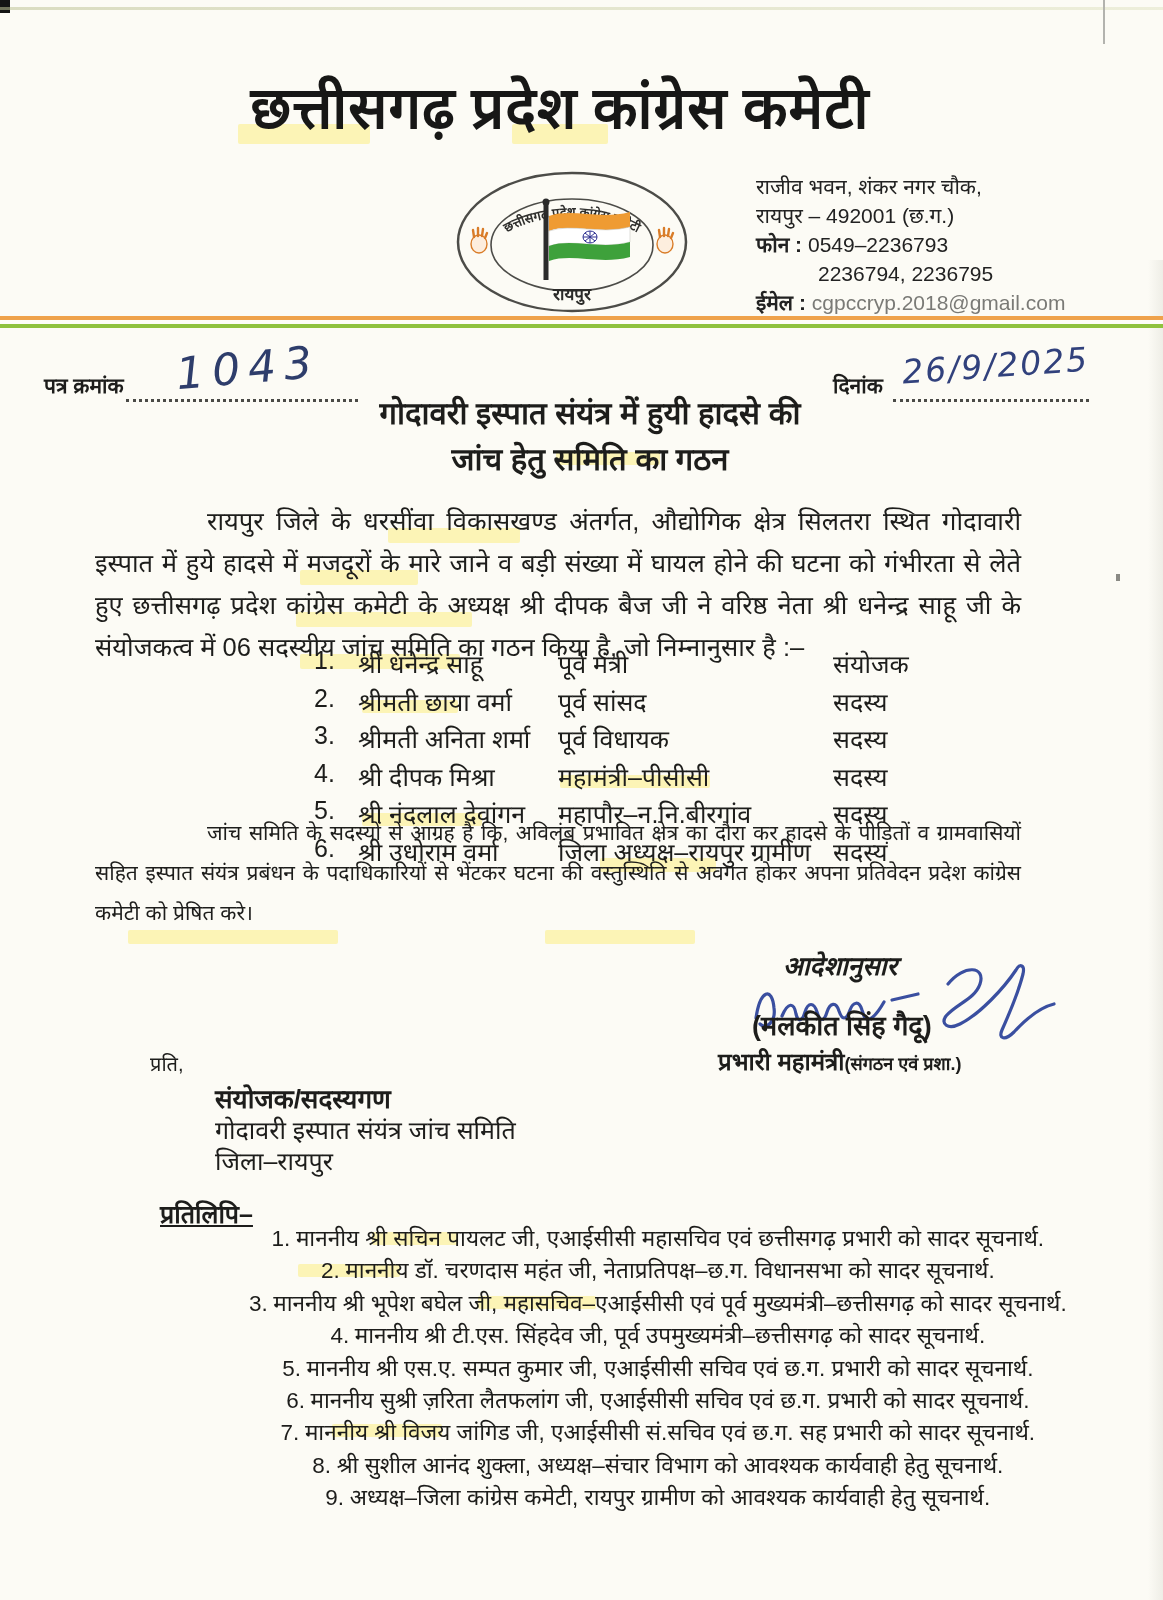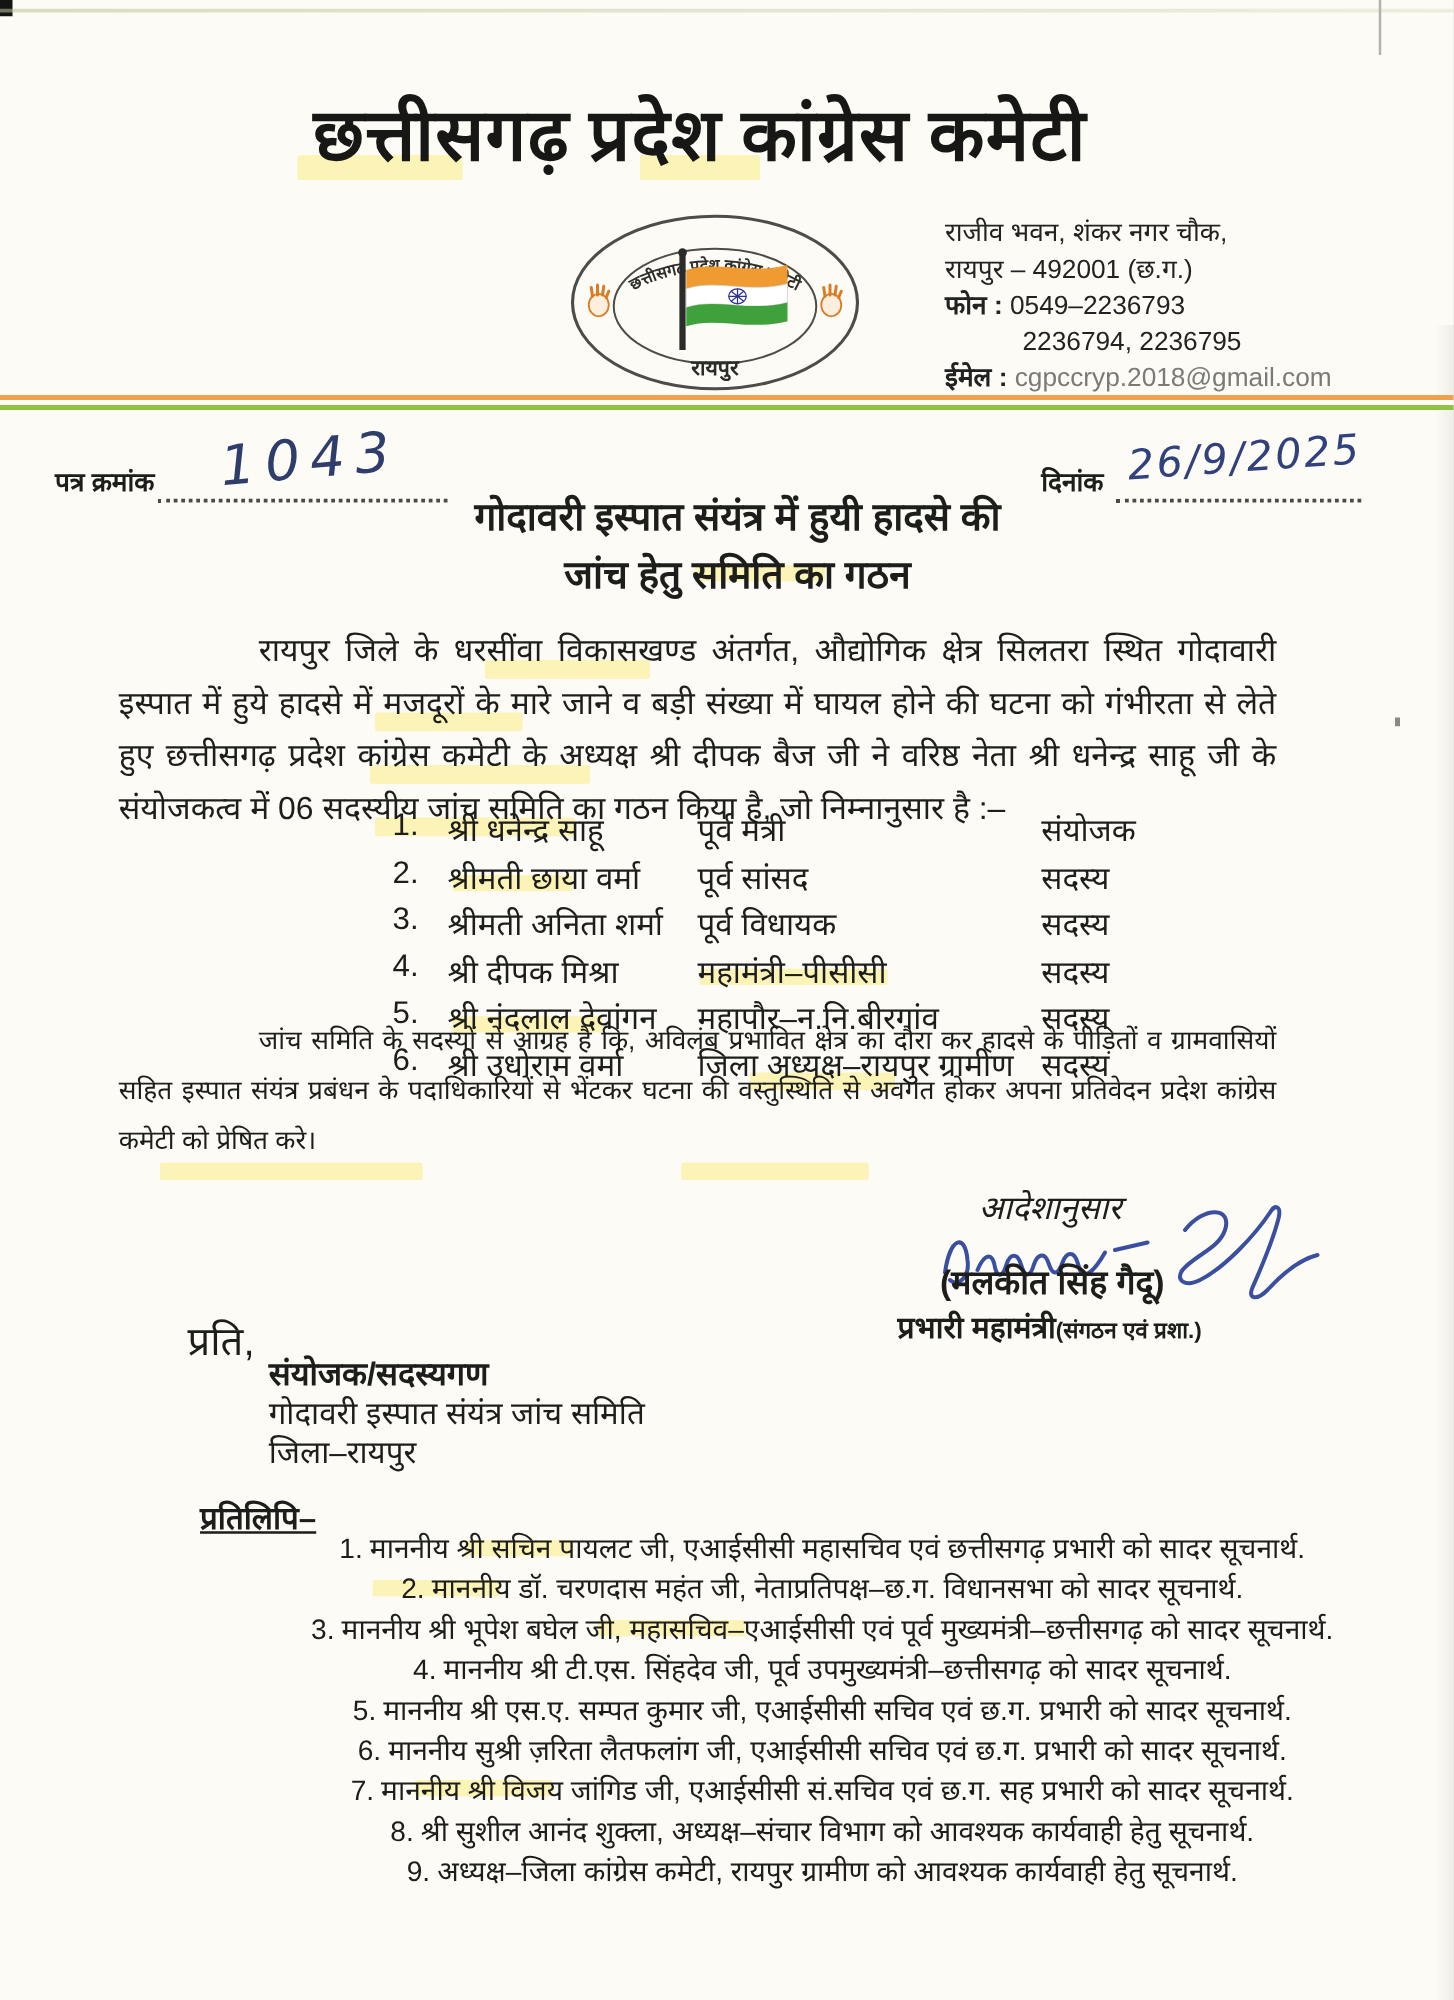--- a/index.html
+++ b/index.html
@@ -64,28 +64,28 @@
   
   .members { left:0; top:646px; width:1163px; }
   .mrow { position:relative; height:37.6px; font-size:25px; }
   .mrow span { position:absolute; white-space:nowrap; }
   .mnum  { left:314px; }
   .mname { left:358px; }
   .mpost { left:558px; }
   .mrole { left:833px; }
 
   
-  .by-order { left:783px; top:947px; font-size:26px; font-style:italic; font-family:"Liberation Serif", serif; }
+  .by-order { left:783px; top:947px; font-size:26px; font-style:italic; font-family:"Liberation Serif", serif;font-weight:bold; }
   .sig-svg  { left:742px; top:958px; }
   .sig-name { left:752px; top:1006px; font-size:27px; font-weight:bold; white-space:nowrap; }
   .sig-desig{ left:718px; top:1044px; font-size:24px; font-weight:bold; white-space:nowrap; }
   .sig-desig .suffix { font-size:18px; font-weight:bold; }
 
   
-  .to-label { left:150px; top:1050px; font-size:32px; }
+  .to-label { left:150px; top:1050px; font-size:20px; }
   .to1 { left:215px; top:1080px; font-size:26px; font-weight:bold; white-space:nowrap; }
   .to2 { left:215px; top:1112px; font-size:25px; white-space:nowrap; }
   .to3 { left:215px; top:1143px; font-size:25px; white-space:nowrap; }
 
   
   .cc-head { left:160px; top:1196px; font-size:25px; font-weight:bold; text-decoration:underline; }
   .cc-list { left:175px; top:1222px; width:960px; }
   .cc-item { position:relative; height:32.4px; font-size:22.5px; white-space:nowrap;text-align:center; }
   .cc-num { display:inline-block; width:30px; }
 </style>

